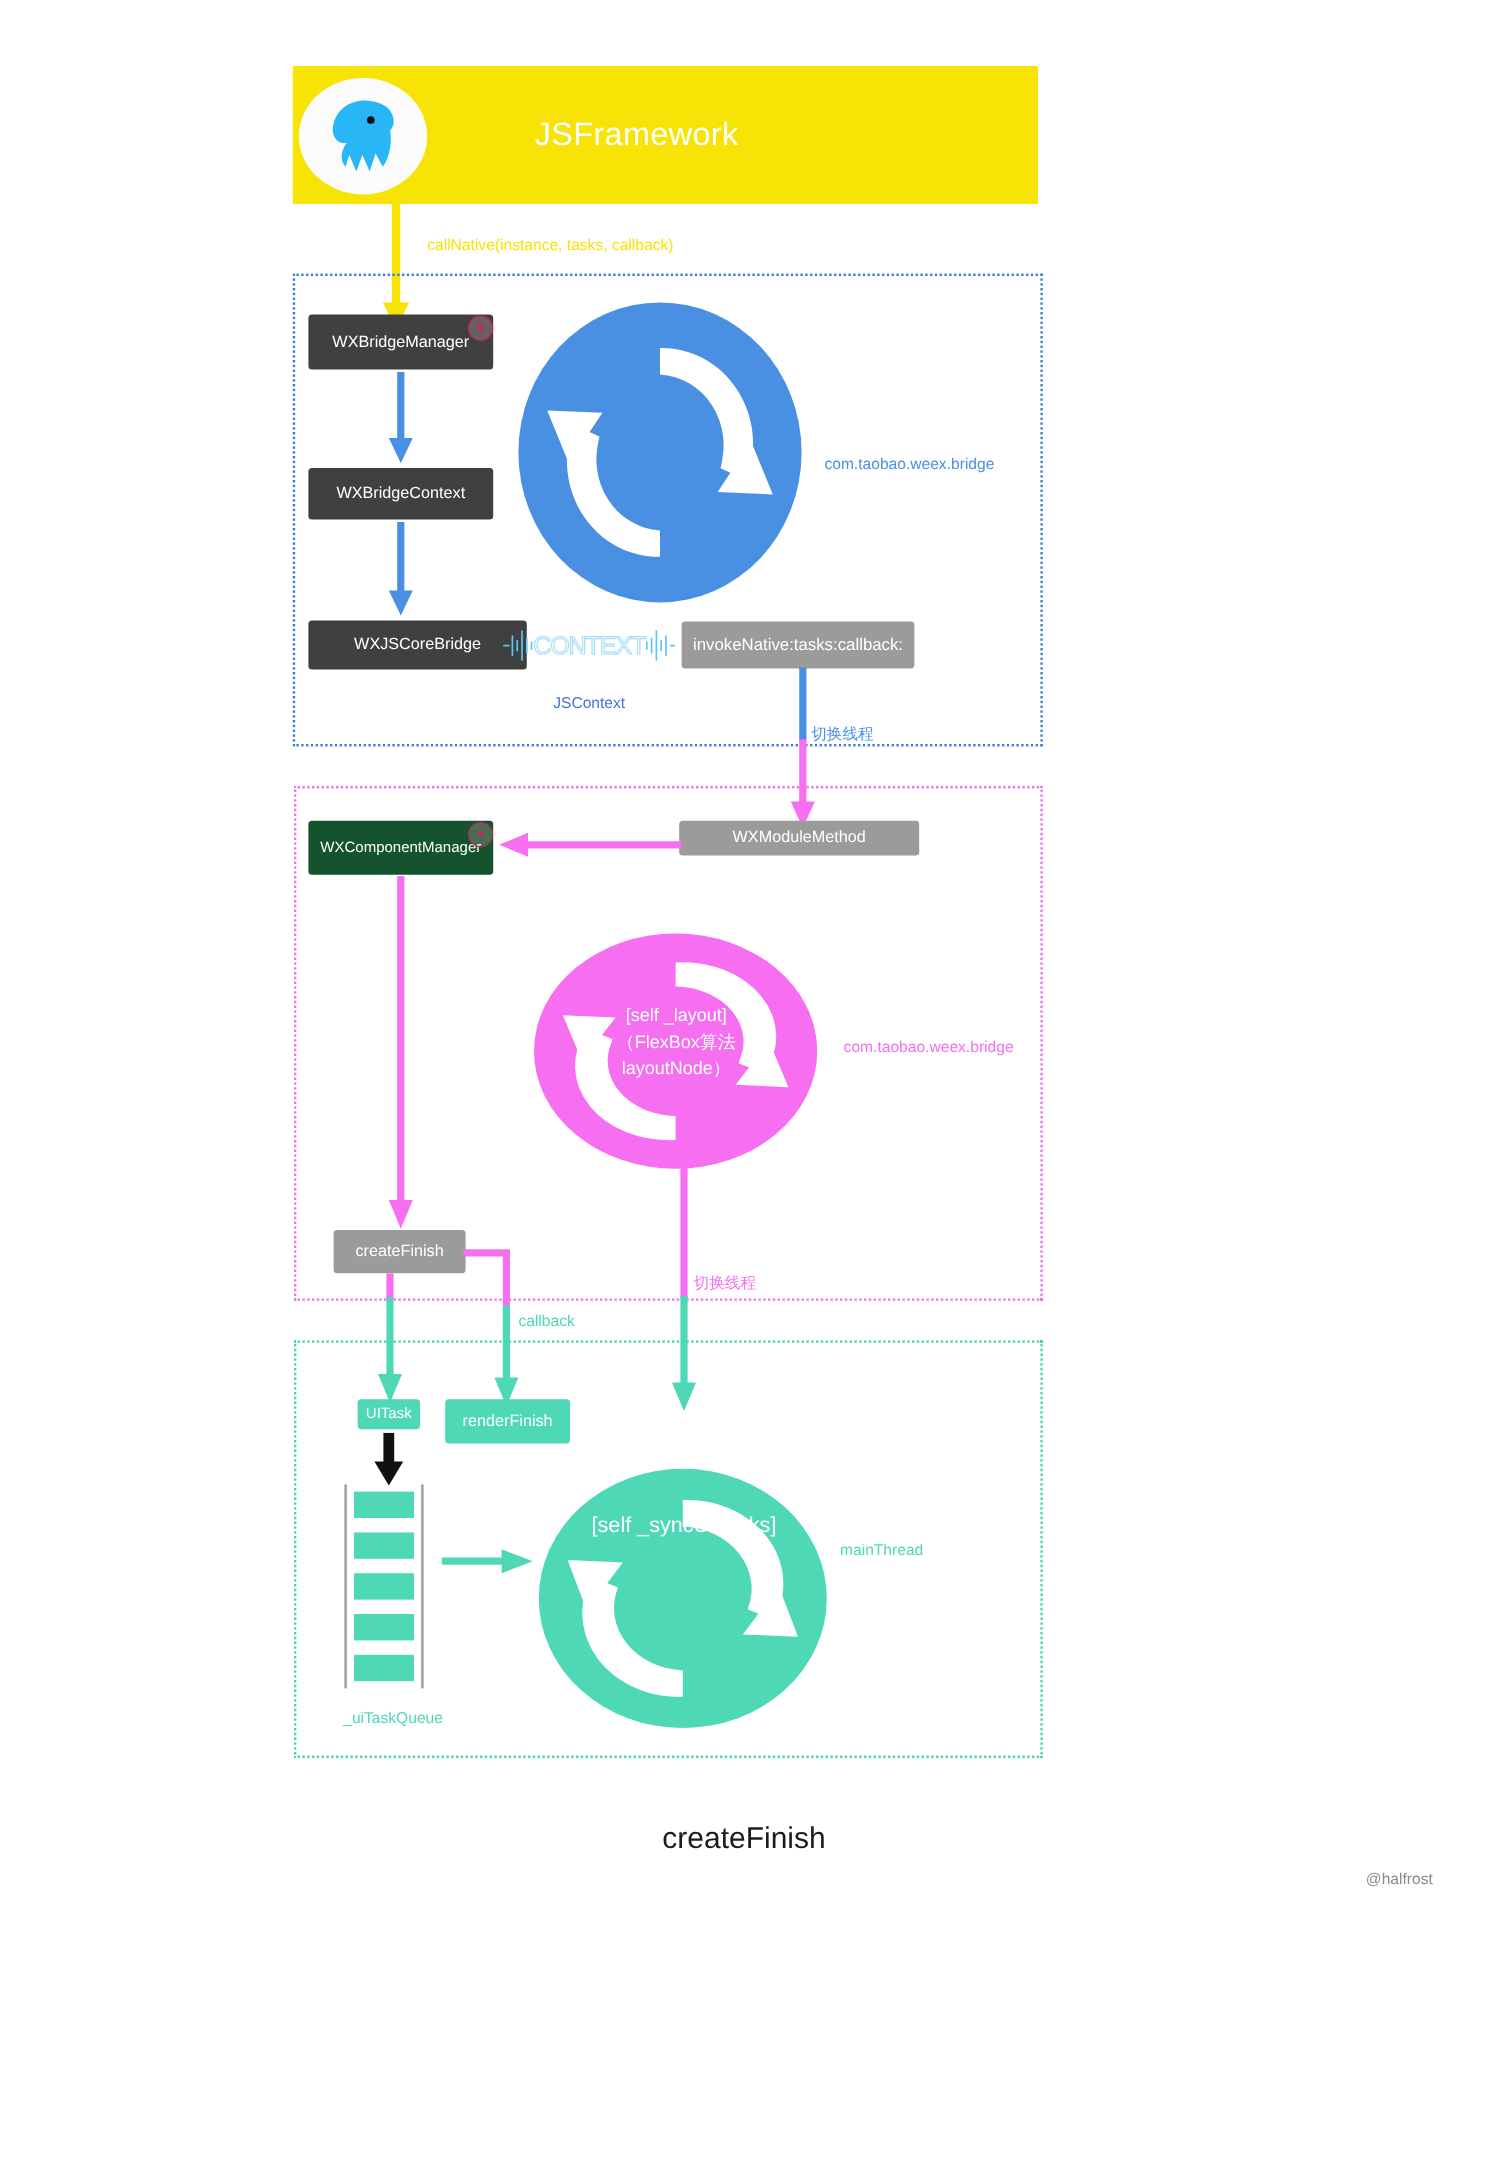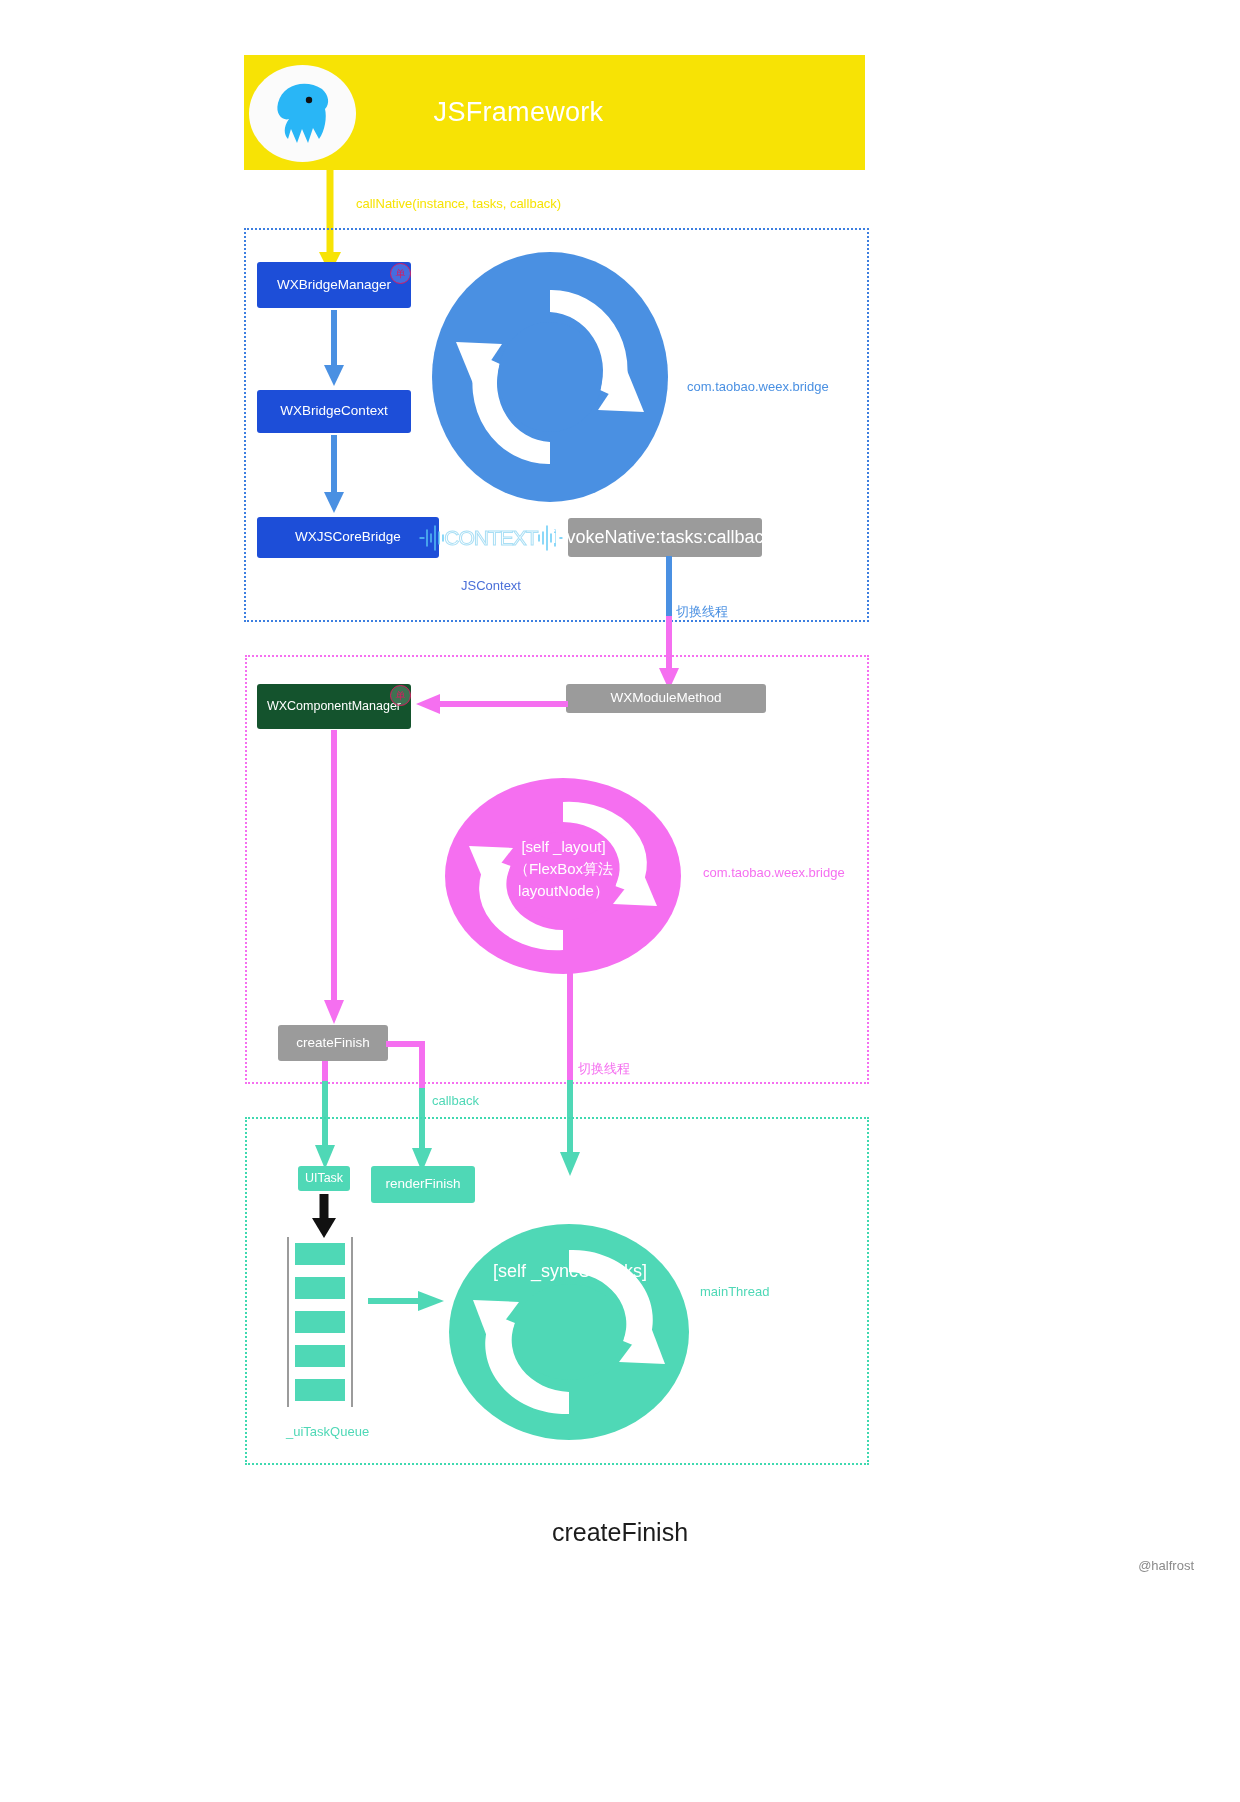--- a/index.html
+++ b/index.html
@@ -1,39 +1,39 @@
 <!DOCTYPE html>
 <html><head>
 <meta charset="utf-8">
 <style>
   html,body{margin:0;padding:0;background:#ffffff;}
   body{width:1240px;height:1802px;position:relative;font-family:"Liberation Sans","DejaVu Sans",sans-serif;overflow:hidden;}
   .abs{position:absolute;}
   
   #banner{left:244px;top:55px;width:621px;height:115px;background:#f7e305;}
-  #banner-title{left:228px;top:55px;width:581px;height:115px;display:flex;align-items:center;justify-content:center;
+  #banner-title{left:240px;top:55px;width:581px;height:115px;display:flex;align-items:center;justify-content:center;
       color:#ffffff;font-size:27px;letter-spacing:.3px;}
   #logo{left:249px;top:65px;width:107px;height:97px;background:#fbfbfb;border-radius:50%;
       display:flex;align-items:center;justify-content:center;}
   
   .region{border-style:dotted;border-width:2px;background:transparent;}
   #region-js{left:244px;top:228px;width:621px;height:390px;border-color:#3d7fe0;}
   #region-comp{left:245px;top:655px;width:620px;height:425px;border-color:#f56ff0;}
   #region-main{left:245px;top:1117px;width:620px;height:344px;border-color:#3fd9b0;}
   
   .node{display:flex;align-items:center;justify-content:center;color:#ffffff;border-radius:3px;
       font-size:13.5px;text-align:center;line-height:1.2;}
-  .blue{background:#1d4ed8;text-align:right;}
+  .blue{background:#404040;text-align:right;}
   .pink{background:#14532d;}
   .gray{background:#9b9b9b;}
   .green{background:#4fd8b6;}
   #n-bridgemanager{left:257px;top:262px;width:154px;height:46px;}
   #n-bridgecontext{left:257px;top:390px;width:154px;height:43px;}
   #n-jscorebridge{left:257px;top:517px;width:182px;height:41px;}
-  #n-invokenative{left:568px;top:518px;width:194px;height:39px;font-size:18px;}
+  #n-invokenative{left:568px;top:518px;width:194px;height:39px;font-size:14px;}
   #n-modulemethod{left:566px;top:684px;width:200px;height:29px;}
   #n-componentmanager{left:257px;top:684px;width:154px;height:45px;font-size:12.5px;}
   #n-createfinish{left:278px;top:1025px;width:110px;height:36px;}
   #n-uitask{left:298px;top:1166px;width:52px;height:25px;font-size:12.5px;}
   #n-renderfinish{left:371px;top:1166px;width:104px;height:37px;}
   
   .badge{width:19px;height:19px;border-radius:50%;border:1.6px solid #d81b60;color:#d81b60;
       font-size:10px;display:flex;align-items:center;justify-content:center;background:rgba(255,255,255,.18);}
   #badge-bm{left:390px;top:263px;}
   #badge-cm{left:390px;top:685px;}

